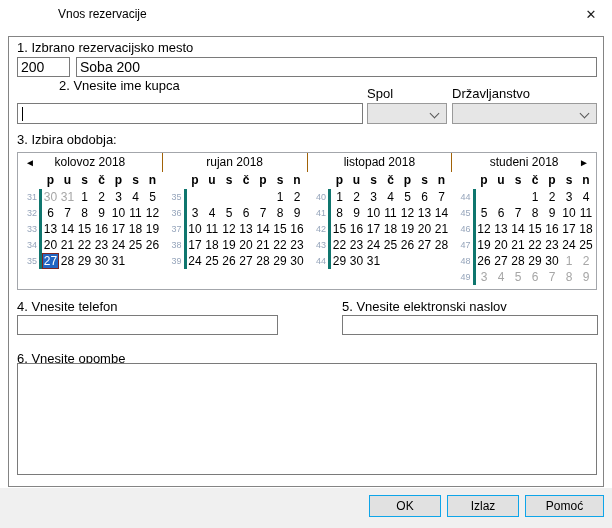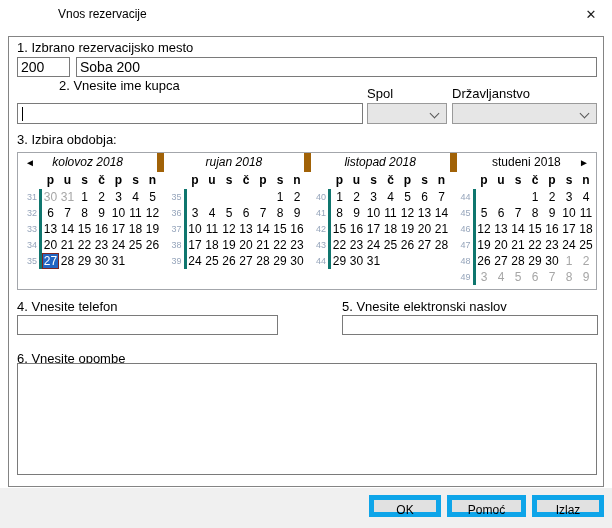--- a/index.html
+++ b/index.html
@@ -11,39 +11,39 @@
   }
   
   .titlebar { position:absolute; left:0; top:0; width:612px; height:28px; background:#fff; }
   .title { position:absolute; left:10px; top:7px; font-size:12px;margin-left:48px; }
   .close-btn { position:absolute; right:0; top:0; width:42px; height:28px;
     display:flex; align-items:center; justify-content:center; font-size:13px; color:#1b1b1b; cursor:default; }
   
   .bottom-strip { position:absolute; left:0; top:488px; width:612px; height:40px; background:var(--bottom-strip,#f0f0f0); }
   .btn-row { position:absolute; right:8px; top:7px; display:flex; gap:6px; }
   .btn { min-width:72px; height:22px; padding:0 10px; background:var(--button-bg,#e1e1e1);
-    border:5px solid #0ea5e9; font-size:12px; text-align:center; line-height:20px; }
+    border:1px solid #0ea5e9; font-size:12px; text-align:center; line-height:20px; }
   .btn.help { min-width:79px; }
   
   .outer-group { position:absolute; left:8px; top:36px; width:596px; height:451px;
     border:1px solid #848484; background:#fff; }
   .lbl { position:absolute; font-size:13px; white-space:nowrap; }
   .tbox { position:absolute; border:1px solid #7a7a7a; background:#fff; font-family:"Liberation Sans",sans-serif;
     font-size:14px; padding:2px 3px; outline:none; }
   
   .combo { position:absolute; height:21px; background:#e6e6e6; border:1px solid #9a9a9a; }
   .chev { position:absolute; right:8px; top:6px; width:7px; height:7px;
     border-right:1.4px solid #575757; border-bottom:1.4px solid #575757; transform:rotate(45deg); }
   .caret { position:absolute; left:4px; top:3px; width:1px; height:14px; background:#000; }
   
   .calendar { position:absolute; left:17px; top:152px; width:580px; height:138px;
     border:1px solid #a3a6ab; background:#fff; }
   .cal-titlebar { position:relative; display:flex; height:19px; align-items:center; }
   .cal-title { flex:1; text-align:center; font-size:12px; line-height:19px; }
-  .cal-title.sep { border-right:7px solid #a16207;font-style:italic; }
+  .cal-title.sep { border-right:1px solid #a16207; }
   .cal-arrow { position:absolute; top:2px; font-size:10px; color:#000; line-height:15px; }
   .cal-arrow.prev { left:7px; }
   .cal-arrow.next { right:7px; }
   .cal-months { display:flex; }
   .cal-month { flex:1; padding-left:3px; }
   .cal-dow { padding-left:21px; height:17px; }
   .cal-cell { display:inline-block; width:17px; height:16px; line-height:16px;
     text-align:center; font-size:12px; vertical-align:top; }
   .dowc { font-weight:bold; }
   .cal-week { height:16px; white-space:nowrap; }
@@ -138,16 +138,16 @@
 <input class="tbox" style="left: 17px; top: 315px; width: 261px; height: 20px;" value="">
 <span class="lbl" style="left:342px; top:299px;">5. Vnesite elektronski naslov</span>
 <input class="tbox" style="left: 342px; top: 315px; width: 256px; height: 20px;" value="">
 
 <span class="lbl" style="left:17px; top:351px;">6. Vnesite opombe</span>
 <textarea class="notes" style=""></textarea>
 
 <div class="bottom-strip">
   <div class="btn-row">
     <button class="btn">OK</button>
+    <button class="btn">Izlaz</button>
     <button class="btn help">Pomoć</button>
-    <button class="btn">Izlaz</button>
   </div>
 </div>
 
 </body></html>

